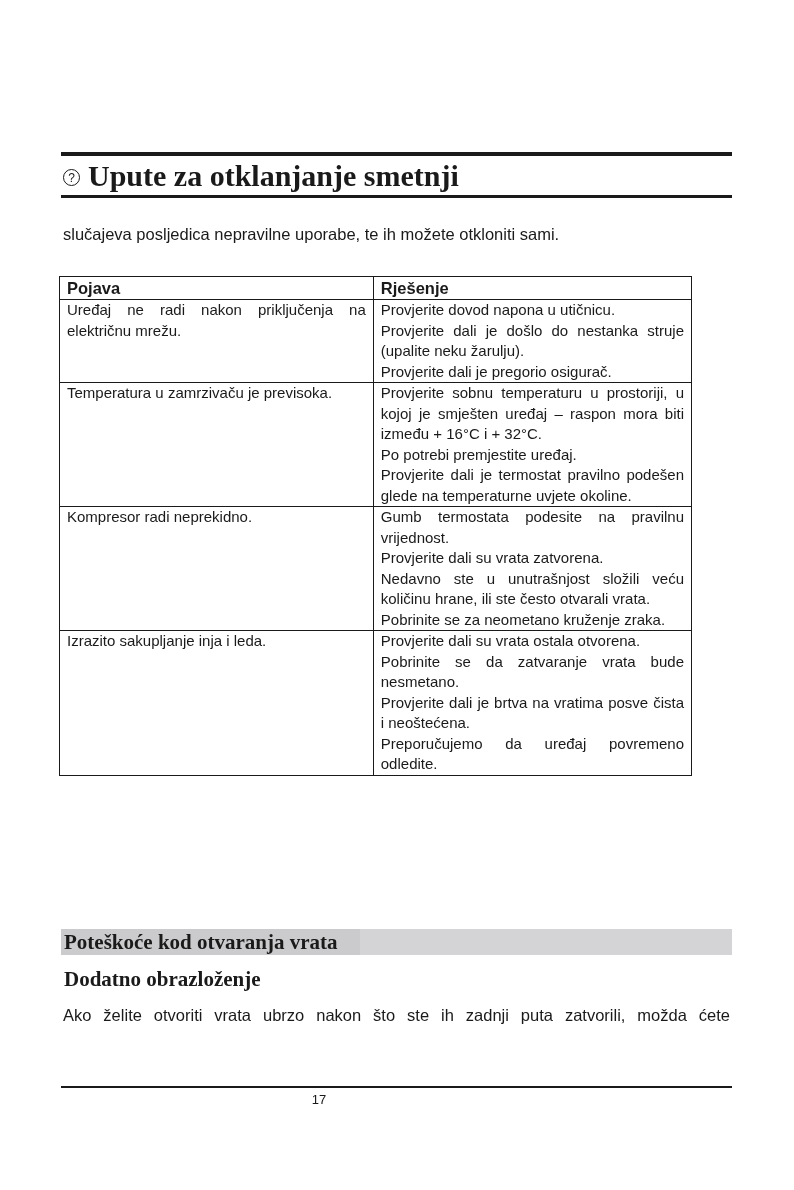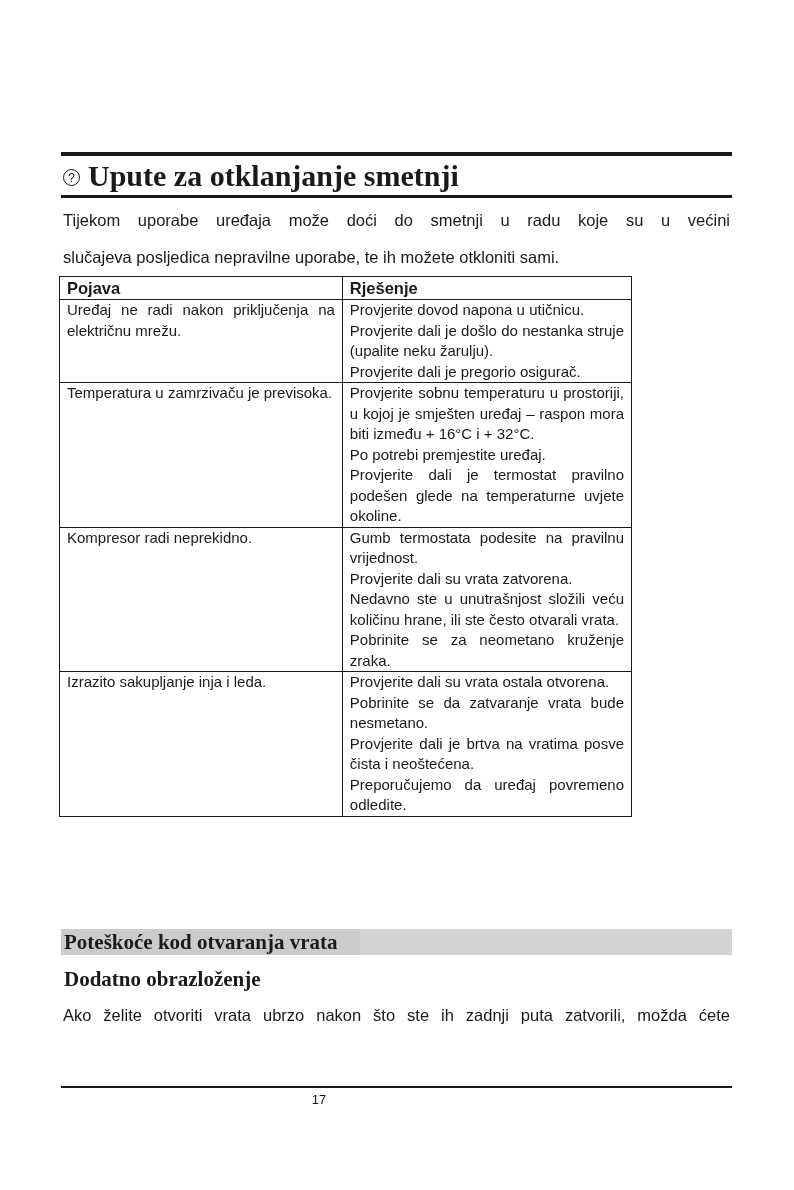--- a/index.html
+++ b/index.html
@@ -20,21 +20,21 @@
     }
     .para {
       position: absolute; left: 63px; width: 667px;
       font-family: "Liberation Sans", sans-serif; font-size: 16.5px; line-height: 23px;
       text-align: justify; text-align-last: left;
     }
     .intro { top: 209px; }
     .intro .l1 { display: block; text-align: justify; text-align-last: justify; }
     .intro .l2 { display: block; margin-top: 14px; }
     table.ts {
-      position: absolute; left: 59px; top: 276px; width: 573px;
+      position: absolute; left: 59px; top: 276px; width: 633px;
       border-collapse: collapse;
       font-family: "Liberation Sans", sans-serif; font-size: 15px; line-height: 20.5px;
     }
     table.ts td, table.ts th {
       border: 1px solid #1a1a1a; vertical-align: top; padding: 0 7px 0 7px; text-align: justify;
     }
     table.ts th { font-weight: bold; font-size: 16.5px; line-height: 21px; text-align: left; padding-top: 1px; }
     table.ts col.c1 { width: 337px; }
     table.ts col.c2 { width: 340px; }
     .sol-line { display: block; text-align: justify; text-align-last: left; }
@@ -62,21 +62,20 @@
 <body>
 
 <div class="rule rule-top"></div>
 <div class="title">
   <span class="qicon">?</span>
   <span>Upute za otklanjanje smetnji</span>
 </div>
 <div class="rule rule-under"></div>
 
 <div class="para intro">
-  <span class="l1">Tijekom uporabe uređaja može doći do smetnji u radu koje su u većini</span>
   <span class="l2">slučajeva posljedica nepravilne uporabe, te ih možete otkloniti sami.</span>
 </div>
 
 <table class="ts">
   <colgroup>
       <col class="c1">
       <col class="c2">
     </colgroup>
   <thead>
     <tr>

